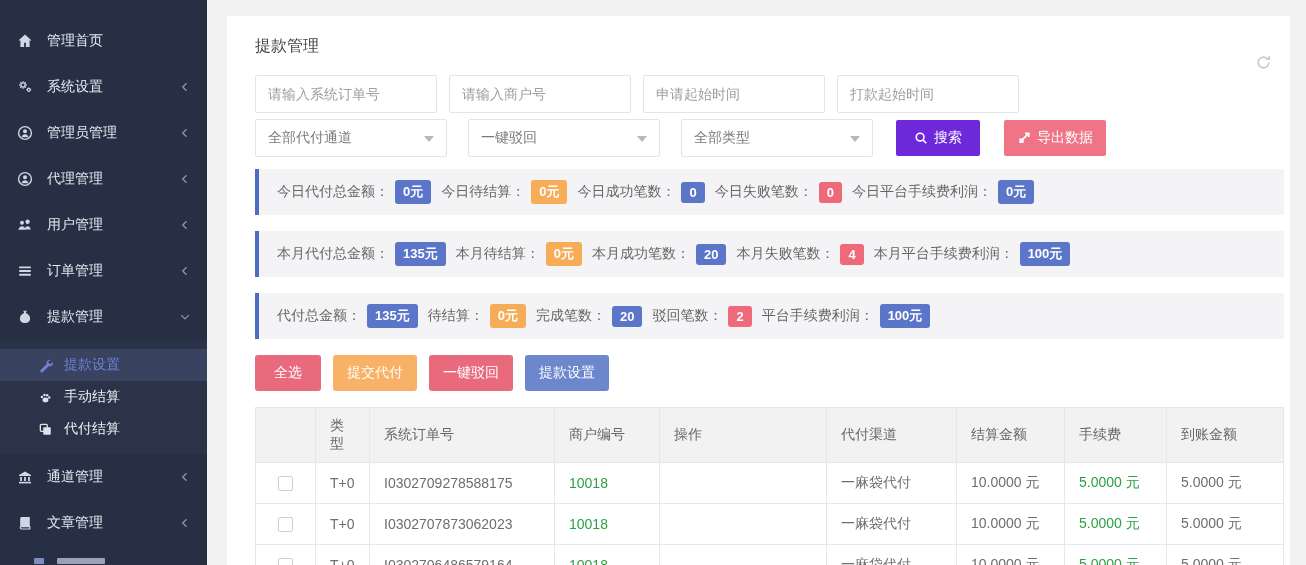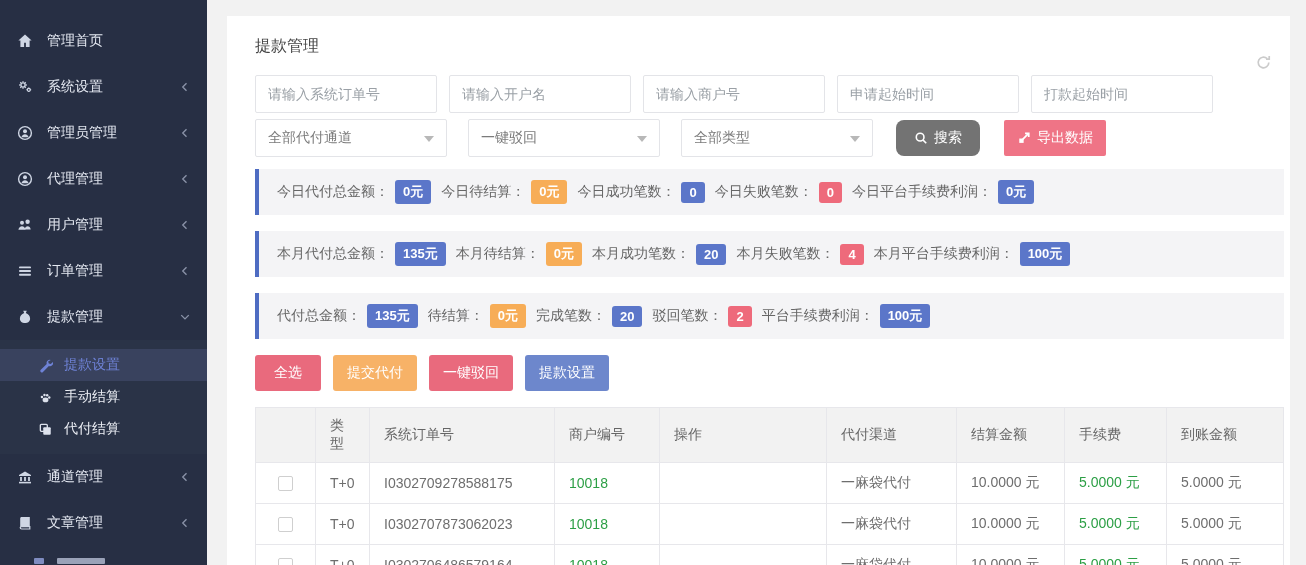--- a/index.html
+++ b/index.html
@@ -40,22 +40,22 @@
              font-family:"Liberation Sans","DejaVu Sans",sans-serif; }
   .f-input::placeholder { color:#9aa0a6; }
 
   .filter-row2 { display:flex; align-items:center; margin-bottom:12px; }
   .f-select { position:relative; width:192px; height:38px; border:1px solid #e3e4e8;
               border-radius:2px; display:flex; align-items:center; padding:0 30px 0 12px;
               font-size:14px; color:#7b7b7b; margin-right:21px; cursor:pointer; background:#fff; }
   .f-select .caret { position:absolute; right:12px; top:16px; width:0; height:0;
               border-left:5px solid transparent; border-right:5px solid transparent;
               border-top:6px solid #b8b8b8; }
-  .btn-search { width:84px; height:36px; background:#737373; color:#fff; border:none;
-                border-radius:8px; font-size:14px; display:flex; align-items:center;
+  .btn-search { width:84px; height:36px; background:#6d28d9; color:#fff; border:none;
+                border-radius:2px; font-size:14px; display:flex; align-items:center;
                 justify-content:center; gap:6px; cursor:pointer; margin-left:2px;
                 font-family:inherit; }
   .btn-export { width:102px; height:36px; background:#ef7486; color:#fff; border:none;
                 border-radius:2px; font-size:14px; display:flex; align-items:center;
                 justify-content:center; gap:6px; cursor:pointer; margin-left:24px;
                 font-family:inherit; }
 
   .stat-bar { height:46px; margin-bottom:16px; background:#f4f4f6;
               border-left:4px solid #4e6cc2; display:flex; align-items:center;
               padding-left:18px; }
@@ -274,21 +274,20 @@
       <span class="refresh">
         <svg width="17" height="17" viewBox="0 0 16 16">
             <path d="M13 8a5 5 0 1 1-1.6-3.7" fill="none" stroke="#cbcbcb" stroke-width="1.6"></path>
             <polyline points="13.4,1.8 13.4,4.8 10.4,4.8" fill="none" stroke="#cbcbcb" stroke-width="1.6"></polyline>
           </svg>
       </span>
     </div>
 
     <div class="filter-row1">
       <input class="f-input" placeholder="请输入系统订单号" style="">
-      <input class="f-input" placeholder="请输入开户名" style="">
       <input class="f-input" placeholder="请输入商户号" style="">
       <input class="f-input" placeholder="申请起始时间" style="">
       <input class="f-input" placeholder="打款起始时间" style="">
     </div>
 
     <div class="filter-row2">
       <div class="f-select">
         <span>全部代付通道</span>
         <span class="caret"></span>
       </div>

